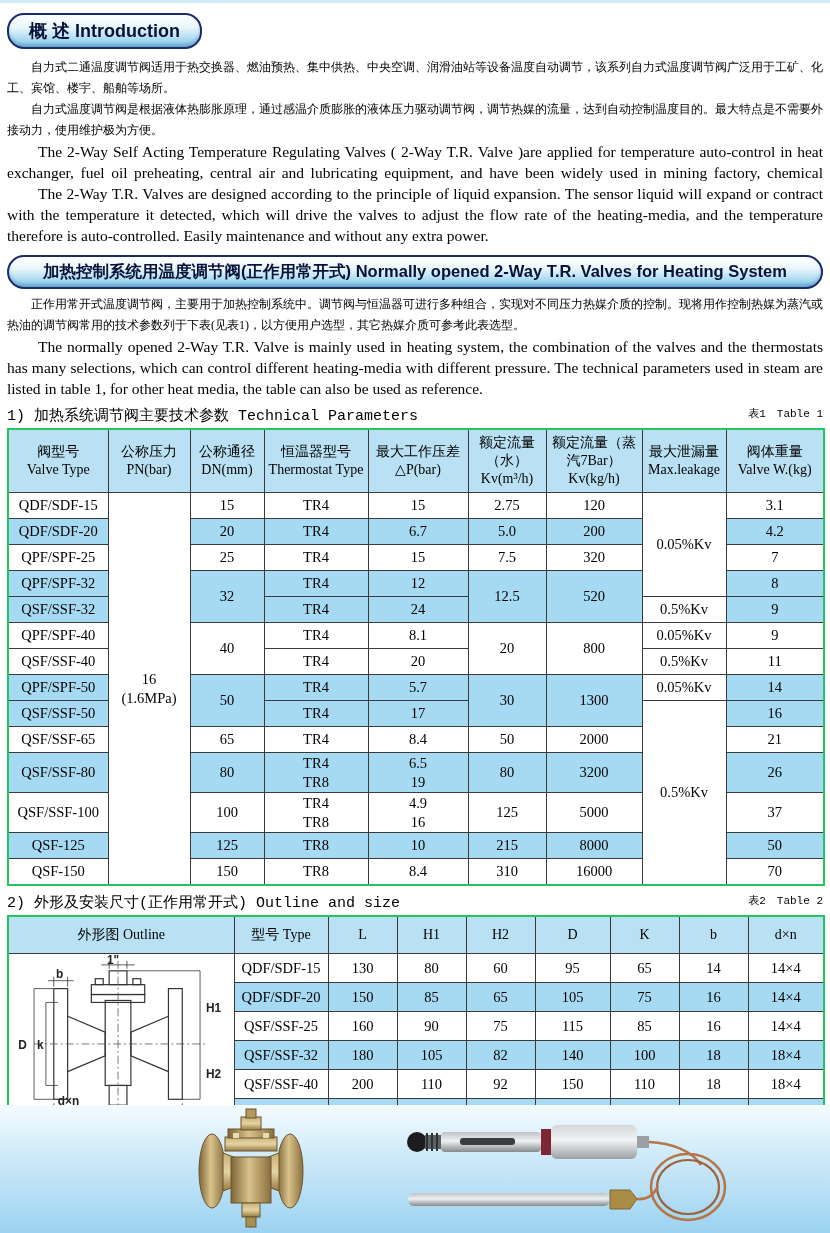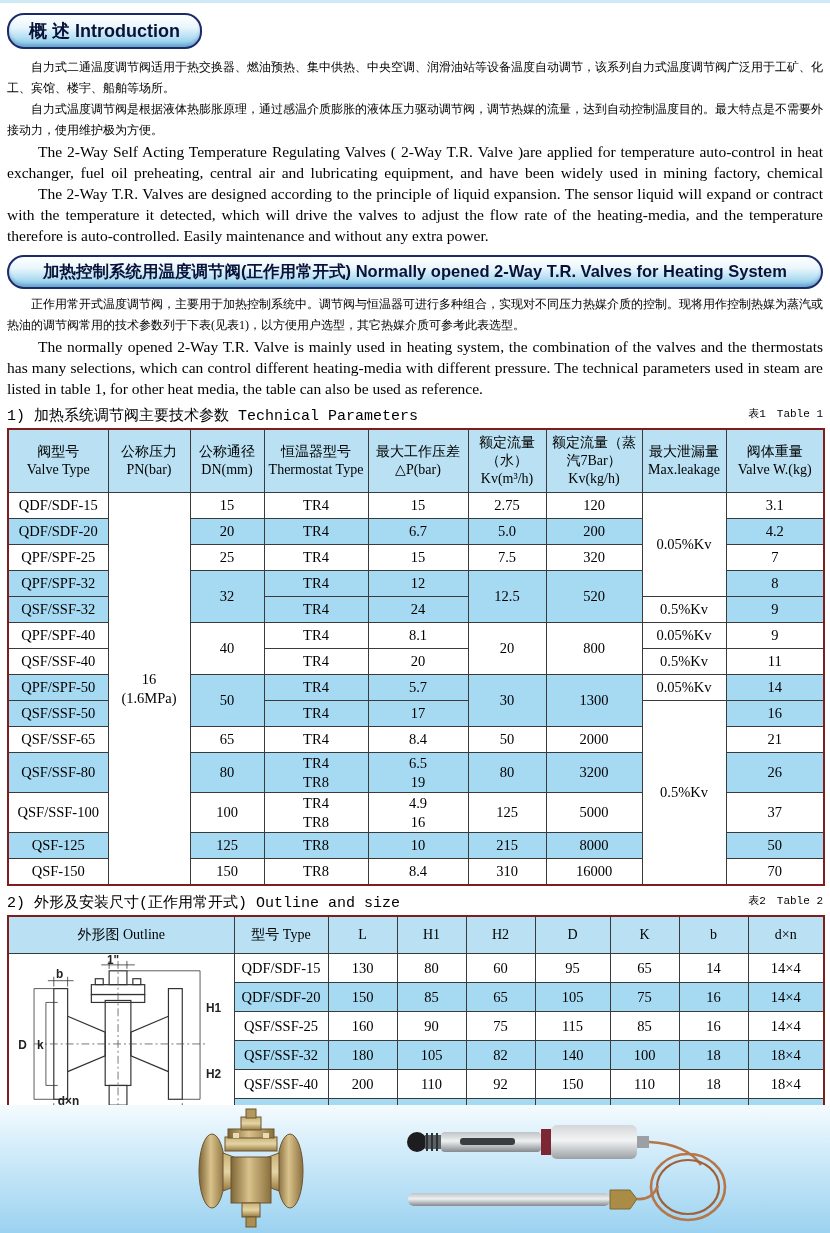--- a/index.html
+++ b/index.html
@@ -21,21 +21,21 @@
   .pill1{display:inline-block;margin:10px 0 4px 0;padding:4px 20px;font-size:18px;}
   .pill2{display:block;margin:9px 0 5px 0;padding:4px 4px;font-size:16.5px;text-align:center;}
   
   .para{margin:0;text-indent:2em;font-size:15.5px;line-height:21px;text-align:justify;overflow:hidden;}
   .h2l{height:42px;} .h3l{height:63px;}
   .cn{font-size:12px;}
   
   .cap{display:flex;justify-content:space-between;font-size:15px;margin:7px 0 3px 0;font-family:Liberation Mono, monospace;}
   .cap .tag{font-size:11px;}
   
-  table{border-collapse:collapse;table-layout:fixed;width:816px;border:2px solid #7f1d1d;}
+  table{border-collapse:collapse;table-layout:fixed;width:816px;border:2px solid #22c55e;}
   th,td{border:1px solid #3a3a3a;text-align:center;vertical-align:middle;padding:0;overflow:hidden;}
   th{background:#b9e1f3;font-weight:normal;font-size:14px;line-height:1.3;white-space:pre-line;}
   .t1 thead th{height:62px;}
   .t1 tbody td{height:25px;font-size:14.5px;background:#fff;white-space:pre-line;line-height:1.25;}
   .t1 tr.shade td{background:#a6d9f2;}
   .t1 tr.tall td{height:39px;}
   .t1 td.wcell{background:#fff !important;}
   .t2 thead th{height:36px;font-size:14px;}
   .t2 tbody td{height:28px;font-size:14.5px;background:#fff;}
   .t2 tr.shade td{background:#a6d9f2;}

